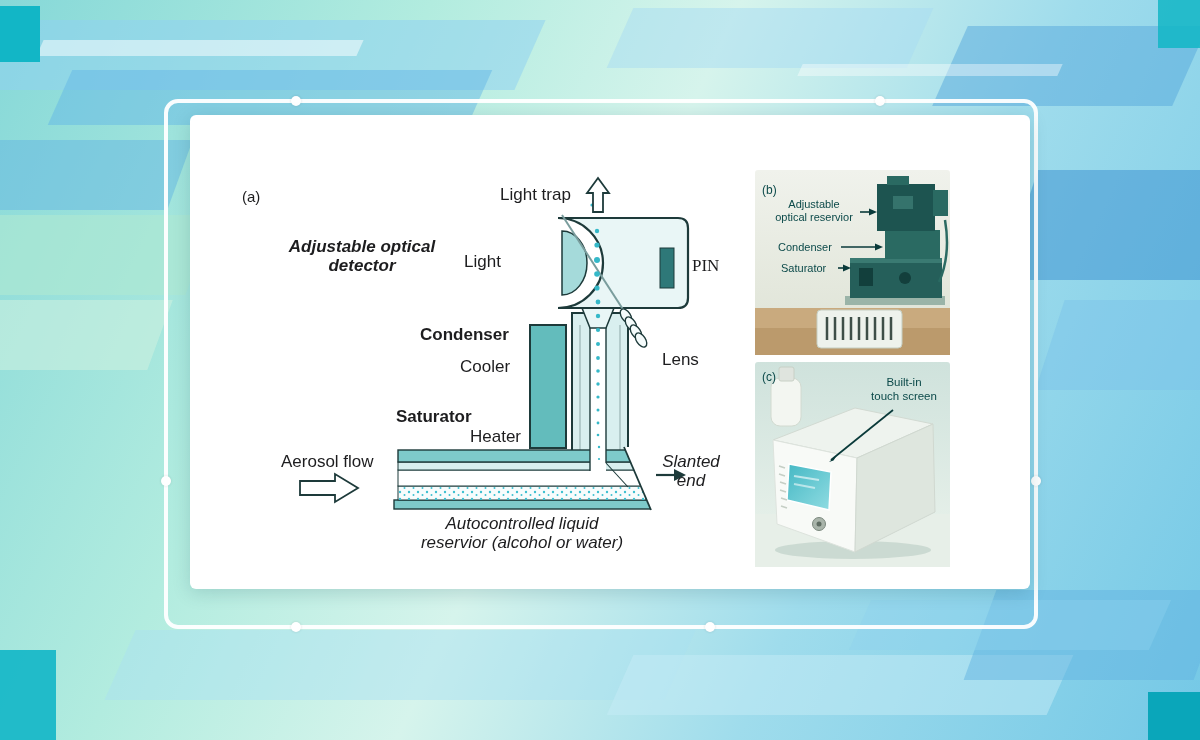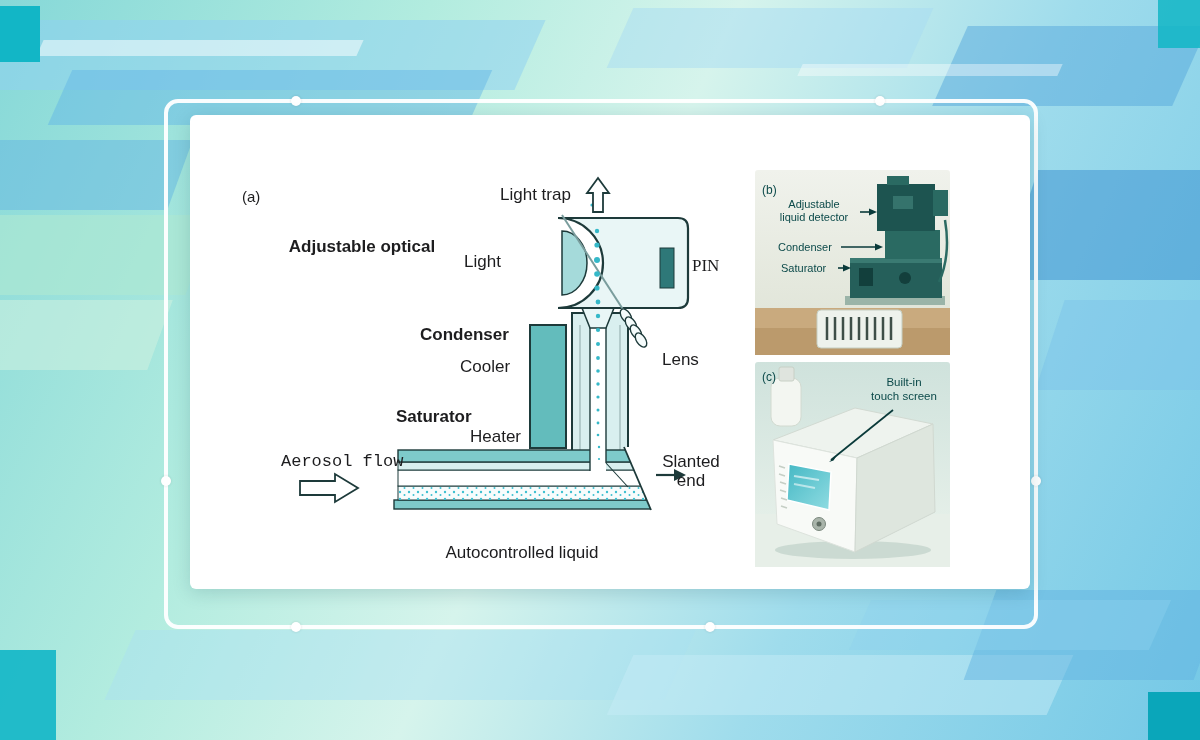--- a/index.html
+++ b/index.html
@@ -40,21 +40,21 @@
   }
 
   svg.panel{position:absolute;}
   .svg-a{left:290px;top:175px;}
   .svg-b{left:755px;top:170px;}
   .svg-c{left:755px;top:362px;}
 
   .lbl{position:absolute;color:#1d1d1f;font-size:17px;line-height:1.14;white-space:nowrap;}
   .lbl.bold{font-weight:bold;}
   .lbl.center{text-align:center;white-space:normal;}
-  .lbl span{display:block;}
+  .lbl span{display:block;font-style:italic;}
   .tag{position:absolute;color:#1d1d1f;font-size:15px;}
   .ptag{position:absolute;color:#0c4a4a;font-size:12px;}
   .plabel{position:absolute;color:#0c4a4a;font-size:11px;line-height:1.18;text-align:center;}
   .plabel span{display:block;}
 </style>
 </head>
 <body>
 
 <div>
   <div class="shape s1"></div>
@@ -178,35 +178,37 @@
   <g>
     <line x1="366" y1="300" x2="384" y2="300" stroke="#1d3a3a" stroke-width="2.2"></line>
     <polygon points="384,294 396,300 384,306" fill="#1d3a3a"></polygon>
   </g>
 </svg>
 
 <div class="tag" style="left:242px;top:188px;">(a)</div>
 <div class="lbl" style="left:500px;top:185px;">Light trap</div>
 <div class="lbl bold center" style="left:262px;top:237px;width:200px;">
   <span>Adjustable optical</span>
+  <span>detector</span>
 </div>
 <div class="lbl" style="left:464px;top:252px;">Light</div>
 <div class="lbl" style="left:692px;top:256px;font-family:Liberation Serif, serif;">PIN</div>
 <div class="lbl" style="left:662px;top:350px;">Lens</div>
 <div class="lbl bold" style="left:420px;top:325px;">Condenser</div>
 <div class="lbl" style="left:460px;top:357px;">Cooler</div>
 <div class="lbl bold" style="left:396px;top:407px;">Saturator</div>
 <div class="lbl" style="left:455px;top:427px;margin-left:15px;">Heater</div>
-<div class="lbl" style="left:281px;top:452px;font-family:Liberation Mono, monospace;">Aerosol flow</div>
+<div class="lbl" style="left:281px;top:452px;">Aerosol flow</div>
 <div class="lbl center" style="left:650px;top:452px;width:82px;">
   <span>Slanted</span>
   <span>end</span>
 </div>
-<div class="lbl center" style="left:392px;top:514px;width:260px;margin-top:29px;">
+<div class="lbl center" style="left:392px;top:514px;width:260px;">
   <span>Autocontrolled liquid</span>
+  <span>reservior (alcohol or water)</span>
 </div>
 
 <svg class="panel svg-b" width="195" height="185" viewBox="0 0 195 185">
   <defs>
     <linearGradient id="bbg" x1="0" y1="0" x2="0" y2="1">
       <stop offset="0" stop-color="#f0f2ec"></stop>
         <stop offset="1" stop-color="#dde2d4"></stop>
     </linearGradient>
   </defs>
   <rect width="195" height="185" rx="3" fill="url(#bbg)"></rect>
@@ -245,21 +247,21 @@
     <line x1="86" y1="77" x2="120" y2="77" stroke="#0a3a3a" stroke-width="1.6"></line>
     <polygon points="120,73.5 128,77 120,80.5" fill="#0a3a3a"></polygon>
     <line x1="83" y1="98" x2="88" y2="98" stroke="#0a3a3a" stroke-width="1.6"></line>
     <polygon points="88,94.5 96,98 88,101.5" fill="#0a3a3a"></polygon>
   </g>
 </svg>
 
 <div class="ptag" style="left:762px;top:183px;">(b)</div>
 <div class="plabel" style="left:768px;top:198px;width:92px;">
   <span>Adjustable</span>
-  <span>liquid detector</span>
+  <span>optical reservior</span>
 </div>
 <div class="plabel" style="left:778px;top:241px;">Condenser</div>
 <div class="plabel" style="left:781px;top:262px;">Saturator</div>
 
 <svg class="panel svg-c" width="195" height="205" viewBox="0 0 195 205">
   <defs>
     <linearGradient id="cbg" x1="0" y1="0" x2="0" y2="1">
       <stop offset="0" stop-color="#cfe2dc"></stop>
         <stop offset="1" stop-color="#ebf3ec"></stop>
     </linearGradient>

